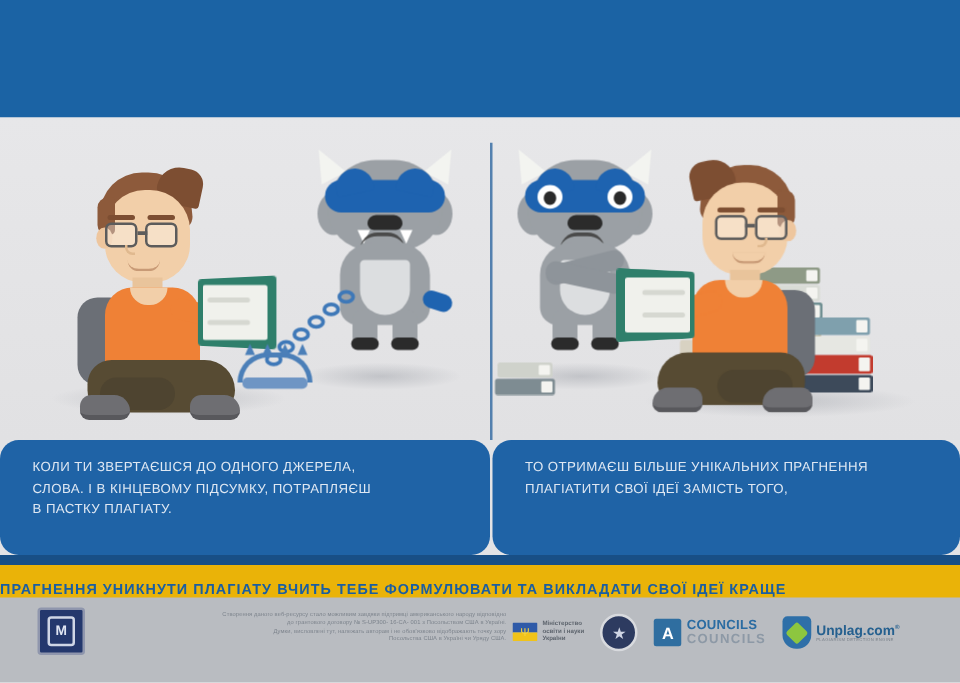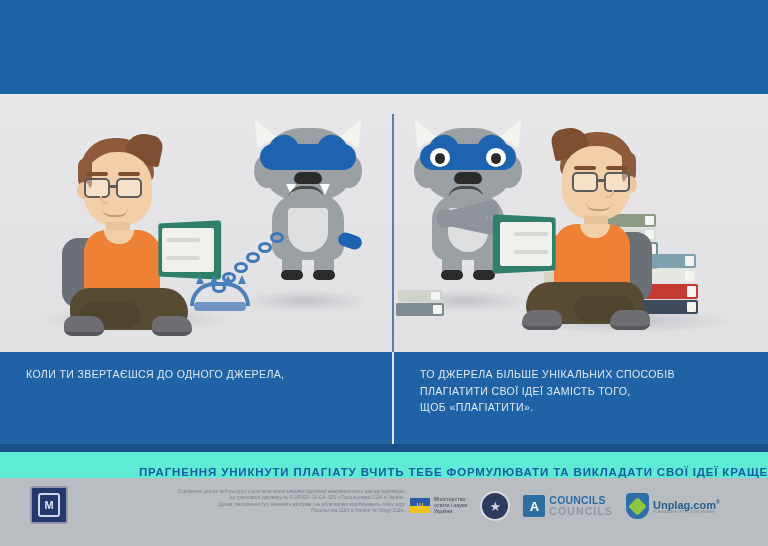--- a/index.html
+++ b/index.html
@@ -284,41 +284,42 @@
   .stack { position: absolute; }
   .bk { position: absolute; border-radius: 2px; }
   .bk .pgs { position: absolute; right: 2px; top: 2px; bottom: 2px; width: 9px; background: #f4f4f0; border-radius: 1px; }
 
   
   .panel {
     position: absolute; top: 352px; height: 92px;
     background: #1f63a6;
     color: #e8eef6;
     padding: 14px 0 0 26px;
+    border-radius: 15px;
   }
   .panel.left  { left: 0;   width: 392px; }
   .panel.right { left: 394px; width: 374px; }
   .panel p {
     font-size: 10.6px; line-height: 16.5px;
     letter-spacing: .35px; white-space: nowrap;
     font-family: "Liberation Sans", sans-serif;
     color: #dfe8f3;
   }
 
   
   .slogan-strip {
     position: absolute; left: 0; top: 444px;
     width: 768px; height: 8px;
     background: #184f86;
   }
   .slogan-band {
     position: absolute; left: 0; top: 452px;
     width: 768px; height: 39px;
-    background: #5eead4;
-    display: flex; align-items: center; justify-content: flex-end;
+    background: #eab308;
+    display: flex; align-items: center; justify-content: flex-start;
   }
   .slogan-text {
     color: #1a5ea2; font-size: 11.5px; font-weight: bold;
     letter-spacing: .85px; white-space: nowrap;
   }
 
   
   .footer {
     position: absolute; left: 0; top: 478px;
     width: 768px; height: 68px;
@@ -586,26 +587,27 @@
           <div class="ln" style="top:34px;"></div>
         </div>
       </div>
     </div>
   </div>
 
   <div class="center-divider"></div>
 
   <div class="panel left">
     <p>КОЛИ ТИ ЗВЕРТАЄШСЯ ДО ОДНОГО ДЖЕРЕЛА,</p>
+    <p>СЛОВА. І В КІНЦЕВОМУ ПІДСУМКУ, ПОТРАПЛЯЄШ</p>
+    <p>В ПАСТКУ ПЛАГІАТУ.</p>
   </div>
 
   <div class="panel right">
-    <p>ТО  ДЖЕРЕЛА БІЛЬШЕ УНІКАЛЬНИХ СПОСОБІВ</p>
+    <p>ТО  ОТРИМАЄШ БІЛЬШЕ УНІКАЛЬНИХ ПРАГНЕННЯ</p>
     <p>ПЛАГІАТИТИ СВОЇ ІДЕЇ ЗАМІСТЬ ТОГО,</p>
-    <p>ЩОБ «ПЛАГІАТИТИ».</p>
   </div>
 
   <div class="slogan-strip"></div>
   <div class="slogan-band">
     <span class="slogan-text">ПРАГНЕННЯ УНИКНУТИ ПЛАГІАТУ ВЧИТЬ ТЕБЕ ФОРМУЛЮВАТИ ТА ВИКЛАДАТИ СВОЇ ІДЕЇ КРАЩЕ</span>
   </div>
 
   <div class="footer"></div>
 
   <div class="uni-emblem">

